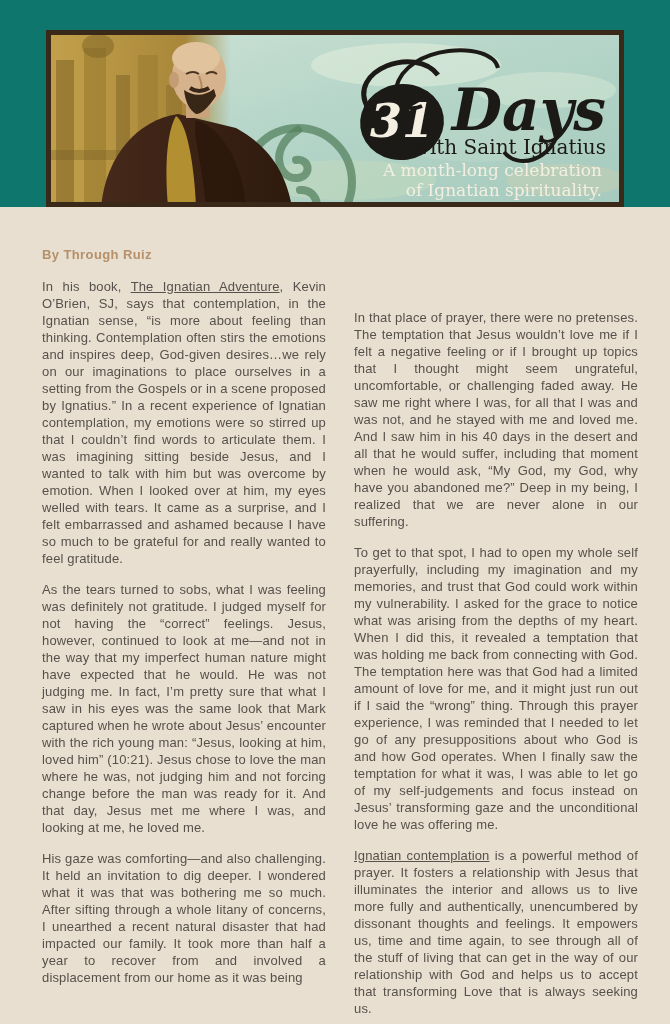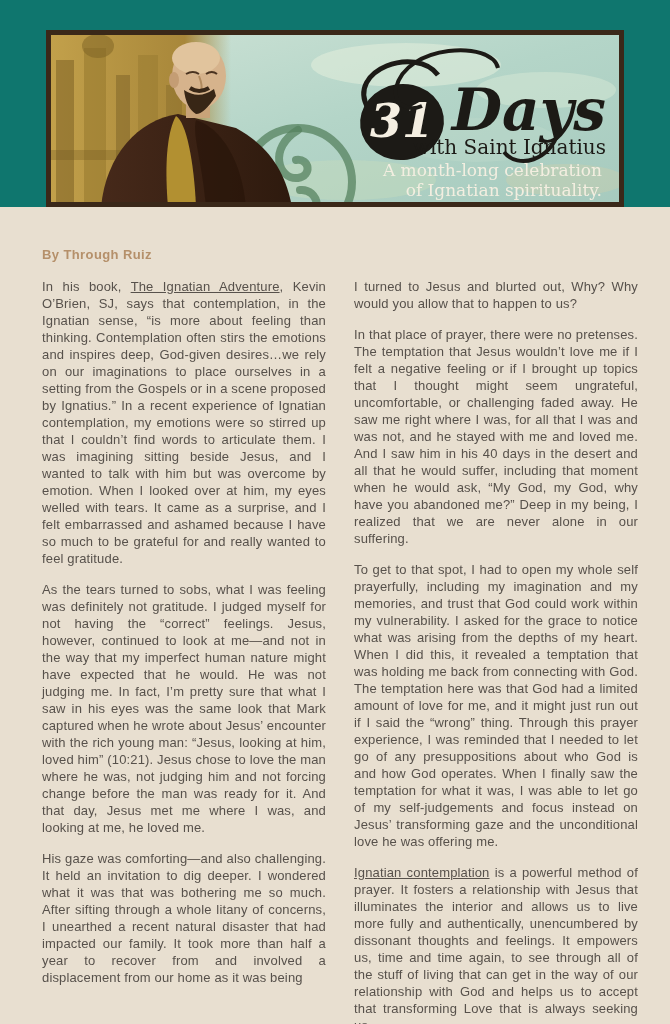--- a/index.html
+++ b/index.html
@@ -157,21 +157,21 @@
     <div class="byline">By Through Ruiz</div>
 
     <div class="columns">
       <div class="col">
           <p class="body-para"><span>In his book, </span><span class="underline">The Ignatian Adventure</span><span>, Kevin O’Brien, SJ, says that contemplation, in the Ignatian sense, “is more about feeling than thinking. Contemplation often stirs the emotions and inspires deep, God-given desires…we rely on our imaginations to place ourselves in a setting from the Gospels or in a scene proposed by Ignatius.” In a recent experience of Ignatian contemplation, my emotions were so stirred up that I couldn’t find words to articulate them. I was imagining sitting beside Jesus, and I wanted to talk with him but was overcome by emotion. When I looked over at him, my eyes welled with tears. It came as a surprise, and I felt embarrassed and ashamed because I have so much to be grateful for and really wanted to feel gratitude.</span></p>
           <p class="body-para"><span>As the tears turned to sobs, what I was feeling was definitely not gratitude. I judged myself for not having the “correct” feelings. Jesus, however, continued to look at me—and not in the way that my imperfect human nature might have expected that he would. He was not judging me. In fact, I’m pretty sure that what I saw in his eyes was the same look that Mark captured when he wrote about Jesus’ encounter with the rich young man: “Jesus, looking at him, loved him” (10:21). Jesus chose to love the man where he was, not judging him and not forcing change before the man was ready for it. And that day, Jesus met me where I was, and looking at me, he loved me.</span></p>
           <p class="body-para"><span>His gaze was comforting—and also challenging. It held an invitation to dig deeper. I wondered what it was that was bothering me so much. After sifting through a whole litany of concerns, I unearthed a recent natural disaster that had impacted our family. It took more than half a year to recover from and involved a displacement from our home as it was being</span></p>
         </div>
       <div class="col">
         <div>
-            <p class="body-para"><span>I turned to Jesus and blurted out, Why? Why would you allow that to happen to us?</span><br></p>
+            <p class="body-para"><br></p>
             <p class="body-para"><span>In that place of prayer, there were no pretenses. The temptation that Jesus wouldn’t love me if I felt a negative feeling or if I brought up topics that I thought might seem ungrateful, uncomfortable, or challenging faded away. He saw me right where I was, for all that I was and was not, and he stayed with me and loved me. And I saw him in his 40 days in the desert and all that he would suffer, including that moment when he would ask, “My God, my God, why have you abandoned me?” Deep in my being, I realized that we are never alone in our suffering.</span></p>
             <p class="body-para"><span>To get to that spot, I had to open my whole self prayerfully, including my imagination and my memories, and trust that God could work within my vulnerability. I asked for the grace to notice what was arising from the depths of my heart. When I did this, it revealed a temptation that was holding me back from connecting with God. The temptation here was that God had a limited amount of love for me, and it might just run out if I said the “wrong” thing. Through this prayer experience, I was reminded that I needed to let go of any presuppositions about who God is and how God operates. When I finally saw the temptation for what it was, I was able to let go of my self-judgements and focus instead on Jesus’ transforming gaze and the unconditional love he was offering me.</span></p>
             <p class="body-para"><span class="underline">Ignatian contemplation</span><span> is a powerful method of prayer. It fosters a relationship with Jesus that illuminates the interior and allows us to live more fully and authentically, unencumbered by dissonant thoughts and feelings. It empowers us, time and time again, to see through all of the stuff of living that can get in the way of our relationship with God and helps us to accept that transforming Love that is always seeking us.</span></p>
           </div>
         <div class="source">
           <div>Source:</div>
 
         </div>
       </div>
     </div>

